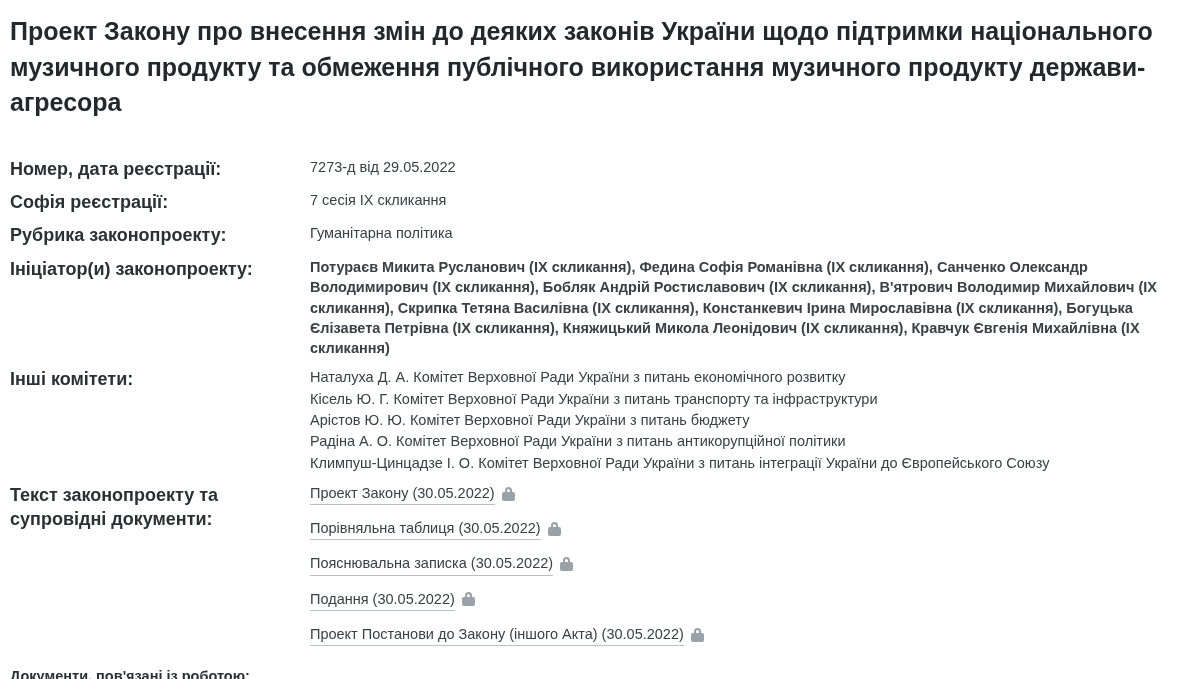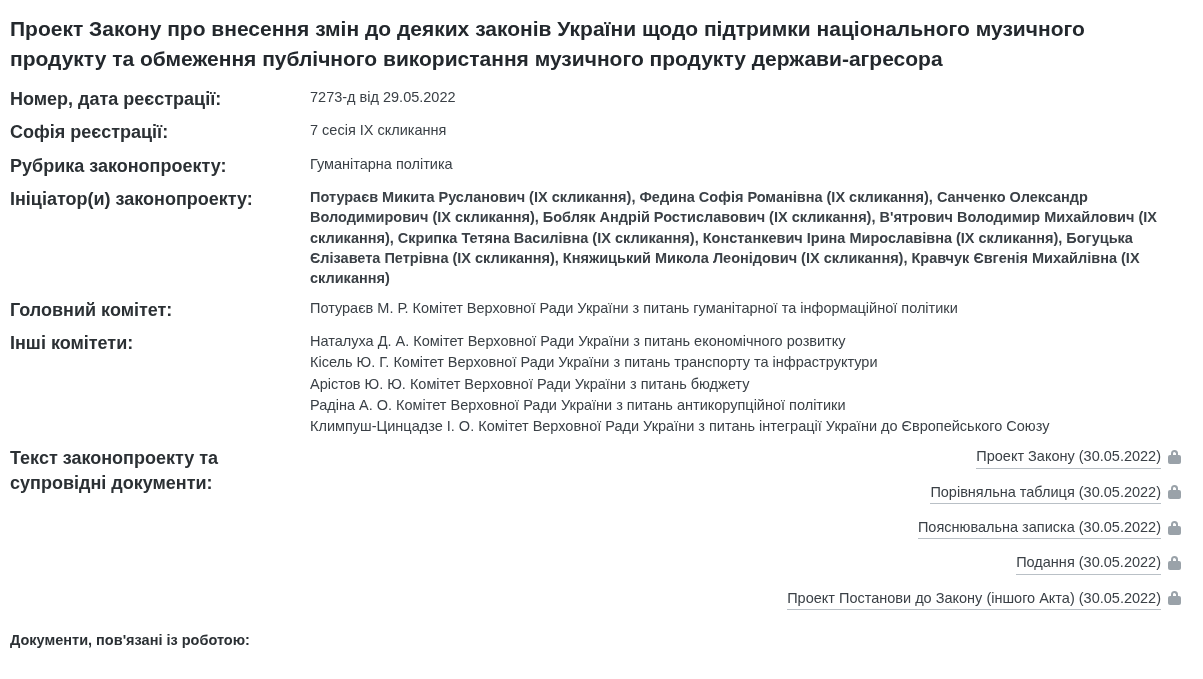--- a/index.html
+++ b/index.html
@@ -12,25 +12,25 @@
     min-height: 679px;
     font-family: "Liberation Sans", sans-serif;
     color: #2b3034;
     -webkit-font-smoothing: antialiased;
   }
   .page {
     padding: 14px 22px 0 10px;
     box-sizing: border-box;
   }
   .doc-title {
-    font-size: 21px;
+    font-size: 25px;
     line-height: 1.42;
     font-weight: bold;
     color: #23282d;
-    margin: 0 0 13px 0;
+    margin: 0 0 36px 0;
     max-width: 1160px;
   }
   table.meta {
     border-collapse: collapse;
     width: 100%;
   }
   table.meta td {
     vertical-align: top;
     padding: 0 0 9px 0;
   }
@@ -53,21 +53,20 @@
     color: #2b3034;
     line-height: 1.45;
     max-width: 880px;
   }
   .multi-line div { padding-bottom: 1px; }
   .doc-links { padding-top: 2px; }
   .doc-link-row {
     display: flex;
     align-items: center;
     margin-bottom: 13px;
-    justify-content: flex-end;
   }
   .doc-link {
     font-size: 14.5px;
     color: #3a4046;
     text-decoration: none;
     border-bottom: 1px solid #b9c0c6;
     padding-bottom: 1px;
   }
   .lock-icon {
     display: inline-block;
@@ -122,24 +121,20 @@
       </tr>
       <tr class="row-tight">
         <td class="label">Рубрика законопроекту:</td>
         <td class="value">Гуманітарна політика</td>
       </tr>
       <tr>
         <td class="label">Ініціатор(и) законопроекту:</td>
         <td class="value initiators">Потураєв Микита Русланович (IX скликання), Федина Софія Романівна (IX скликання), Санченко Олександр Володимирович (IX скликання), Бобляк Андрій Ростиславович (IX скликання), В'ятрович Володимир Михайлович (IX скликання), Скрипка Тетяна Василівна (IX скликання), Констанкевич Ірина Мирославівна (IX скликання), Богуцька Єлізавета Петрівна (IX скликання), Княжицький Микола Леонідович (IX скликання), Кравчук Євгенія Михайлівна (IX скликання)</td>
       </tr>
       <tr>
-        <td class="label">Головний комітет:</td>
-        <td class="value">Потураєв М. Р. Комітет Верховної Ради України з питань гуманітарної та інформаційної політики</td>
-      </tr>
-      <tr>
         <td class="label">Інші комітети:</td>
         <td class="value multi-line">
           <div>Наталуха Д. А. Комітет Верховної Ради України з питань економічного розвитку</div>
           <div>Кісель Ю. Г. Комітет Верховної Ради України з питань транспорту та інфраструктури</div>
           <div>Арістов Ю. Ю. Комітет Верховної Ради України з питань бюджету</div>
           <div>Радіна А. О. Комітет Верховної Ради України з питань антикорупційної політики</div>
           <div>Климпуш-Цинцадзе І. О. Комітет Верховної Ради України з питань інтеграції України до Європейського Союзу</div>
         </td>
       </tr>
       <tr>

